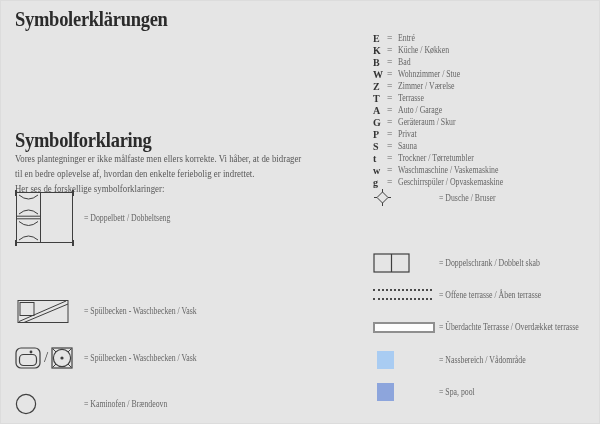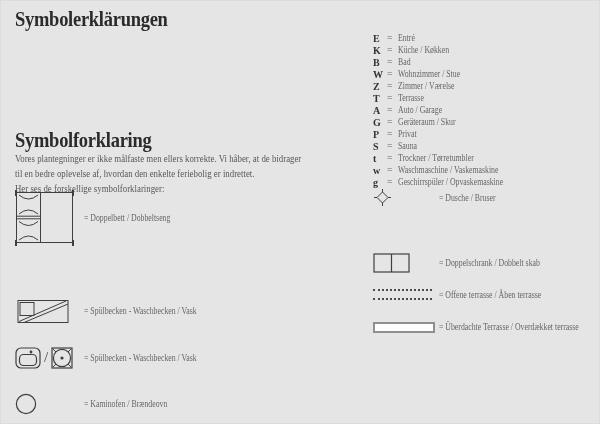--- a/index.html
+++ b/index.html
@@ -205,15 +205,27 @@
     <span class="symlabel">= Offene terrasse / Åben terrasse</span>
   </div>
 
   <div class="row-right" style="top:320px;height:12px;">
     <span class="iconwrap">
       <span class="terrace-cov"></span>
     </span>
     <span class="symlabel">= Überdachte Terrasse / Overdækket terrasse</span>
   </div>
 
-
+  <div class="row-right" style="top:349px;height:19px;">
+    <span class="iconwrap" style="padding-left:4px;box-sizing:border-box;">
+      <span class="sw sw-wet"></span>
+    </span>
+    <span class="symlabel">= Nassbereich / Vådområde</span>
+  </div>
+
+  <div class="row-right" style="top:381px;height:19px;">
+    <span class="iconwrap" style="padding-left:4px;box-sizing:border-box;">
+      <span class="sw sw-spa"></span>
+    </span>
+    <span class="symlabel">= Spa, pool</span>
+  </div>
 
 </div>
 
 </body></html>

